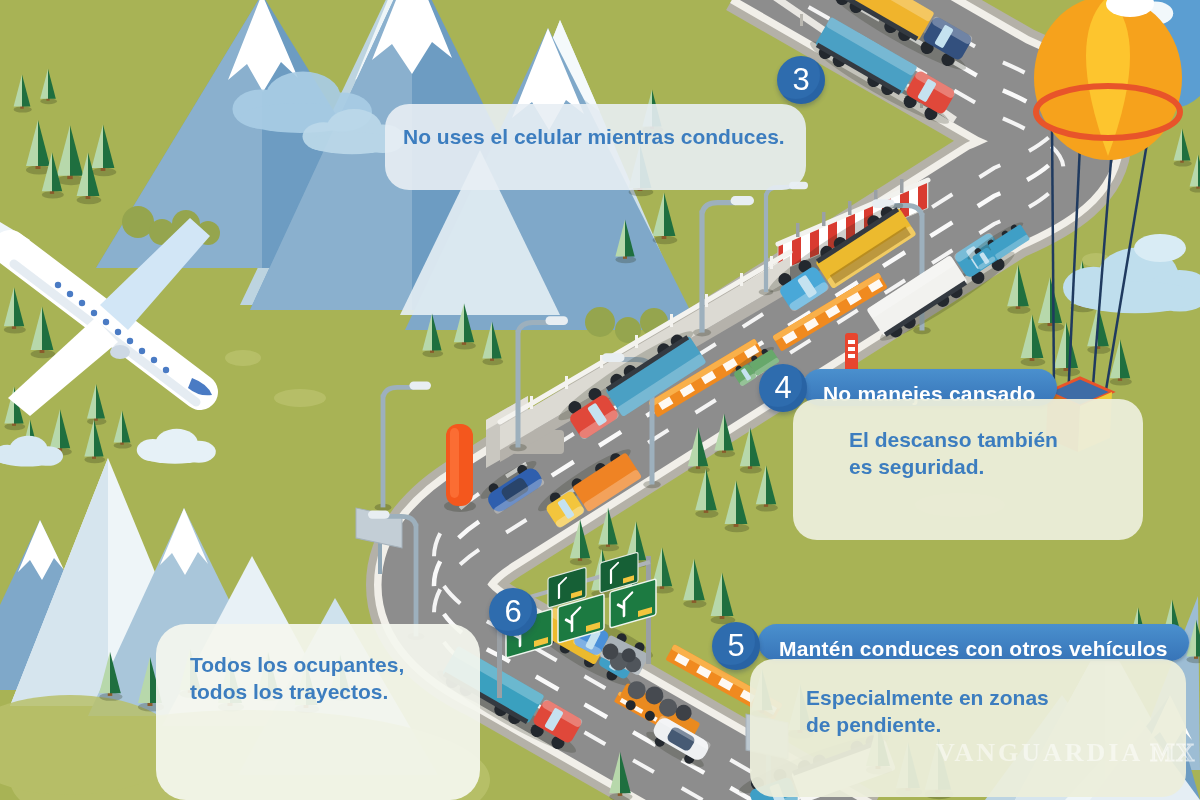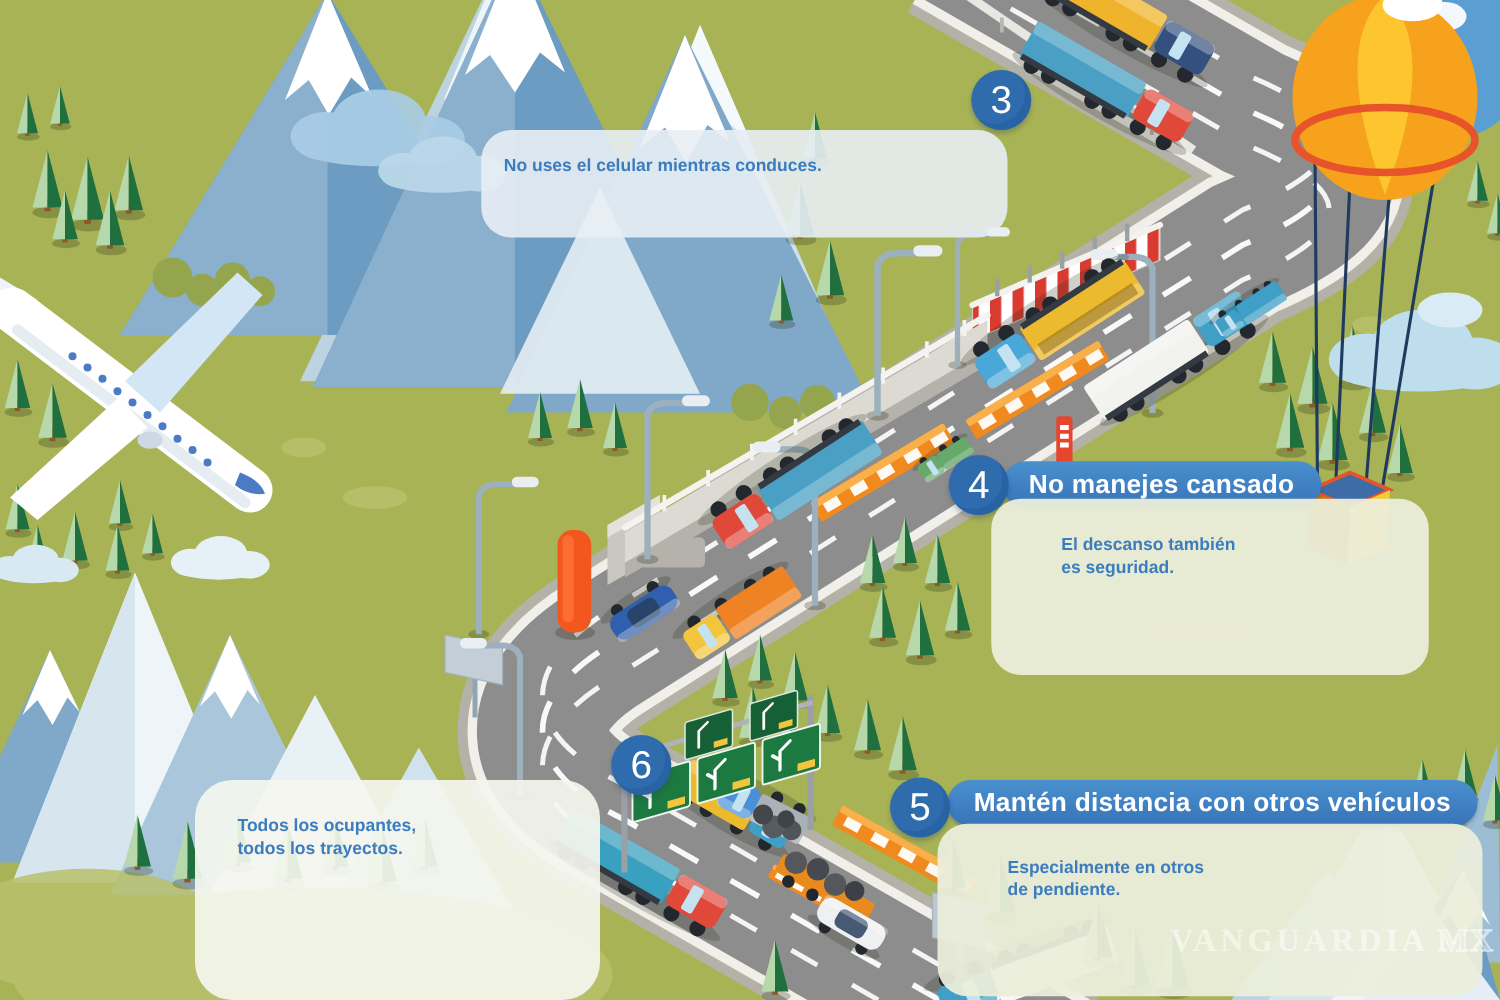--- a/index.html
+++ b/index.html
@@ -1,29 +1,29 @@
 <!DOCTYPE html>
 <html><head>
 <meta charset="utf-8">
 <style>
   html,body{margin:0;padding:0;background:#222;}
   #stage{position:relative;width:1200px;height:800px;overflow:hidden;
          background:#a8b355;font-family:"Liberation Sans",sans-serif;}
   #scene{position:absolute;left:0;top:0;z-index:0;}
   .tip{position:absolute;left:0;top:0;width:0;height:0;z-index:5;}
-  .pill{position:absolute;height:37px;display:inline-flex;align-items:center;
+  .pill{position:absolute;height:37px;display:inline-flex;align-items:flex-end;
         padding:0 21px;border-radius:19px;white-space:nowrap;
         background:linear-gradient(#4a90ce,#3774b8);color:#fff;
         font-size:21px;font-weight:600;letter-spacing:.2px;
         box-shadow:0 2px 3px rgba(30,50,80,.3);}
   .badge{position:absolute;width:48px;height:48px;border-radius:50%;
          background:#2e6cae;color:#fff;display:flex;align-items:center;justify-content:center;
          font-size:31px;font-weight:500;
          box-shadow:0 3px 4px rgba(40,60,90,.3), inset -5px -5px 0 rgba(25,70,130,.22);}
-  .desc{position:absolute;border-radius:24px;color:#3c7dbf;font-size:14px;
+  .desc{position:absolute;border-radius:24px;color:#3c7dbf;font-size:21px;
         font-weight:600;line-height:1.27;white-space:pre-line;}
   .desc.blue{background:rgba(232,238,244,.9);}
   .desc.ivory{background:rgba(236,238,219,.94);}
   .desc.white{background:rgba(244,246,238,.93);border-radius:30px;}
   #watermark{position:absolute;left:936px;top:738px;z-index:9;
         font-family:"Liberation Serif",serif;font-weight:700;font-size:26px;
         letter-spacing:3px;color:rgba(255,255,255,.5);user-select:none;}
   #watermark .wm-mx{color:rgba(255,255,255,.22);-webkit-text-stroke:1.2px rgba(255,255,255,.55);
         margin-left:7px;letter-spacing:1px;}
 </style>
@@ -470,26 +470,26 @@
       </div>
     <div class="badge" style="left:759px;top:364px">
       <span>4</span>
       </div>
     <div class="desc ivory" style="left:793px;top:399px;width:294px;height:113px;padding:28px 0 0 56px">El descanso también
 es seguridad.</div>
   </div>
 
   <div class="tip">
     <div class="pill" style="left:758px;top:624px">
-      <span>Mantén distancia con otros vehículos</span>
+      <span>Mantén conduces con otros vehículos</span>
       </div>
     <div class="badge" style="left:712px;top:622px">
       <span>5</span>
       </div>
-    <div class="desc ivory" style="left:750px;top:659px;width:380px;height:112px;padding:26px 0 0 56px">Especialmente en otros
+    <div class="desc ivory" style="left:750px;top:659px;width:380px;height:112px;padding:26px 0 0 56px">Especialmente en zonas
 de pendiente.</div>
   </div>
 
   <div class="tip">
 
     <div class="badge" style="left:489px;top:588px">
       <span>6</span>
       </div>
     <div class="desc white" style="left:156px;top:624px;width:290px;height:132px;padding:28px 0 16px 34px">Todos los ocupantes,
 todos los trayectos.</div>

